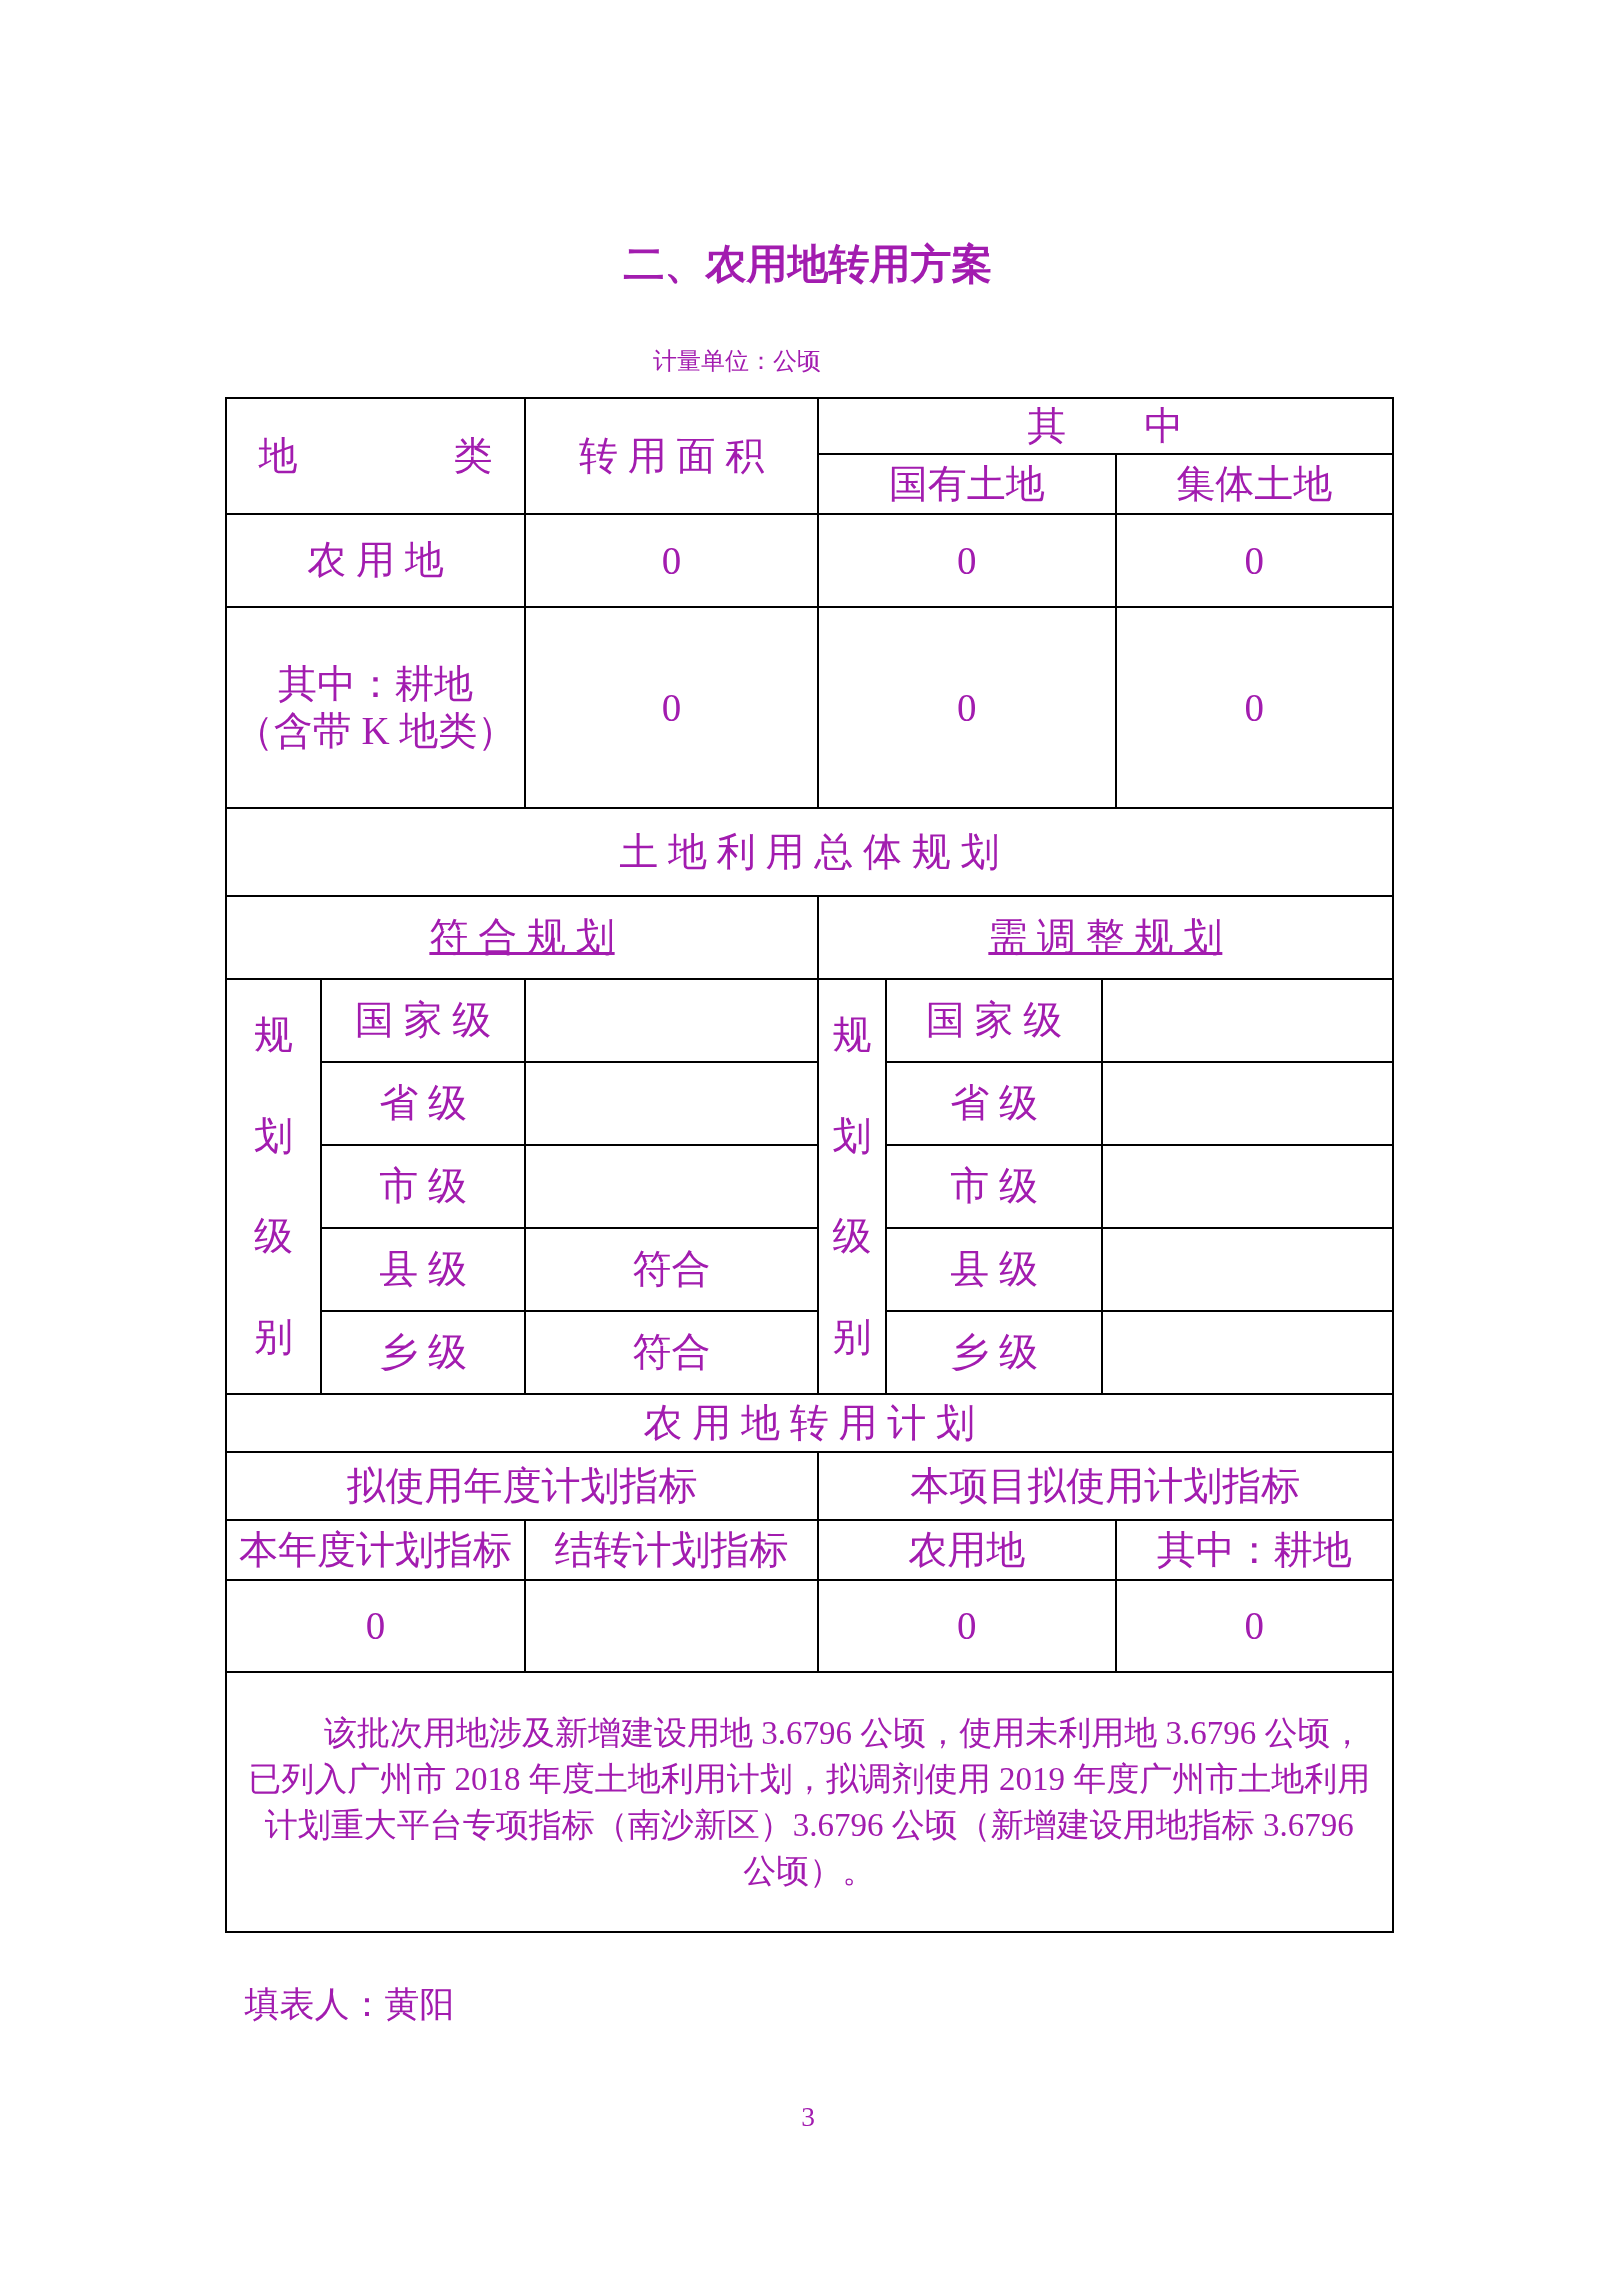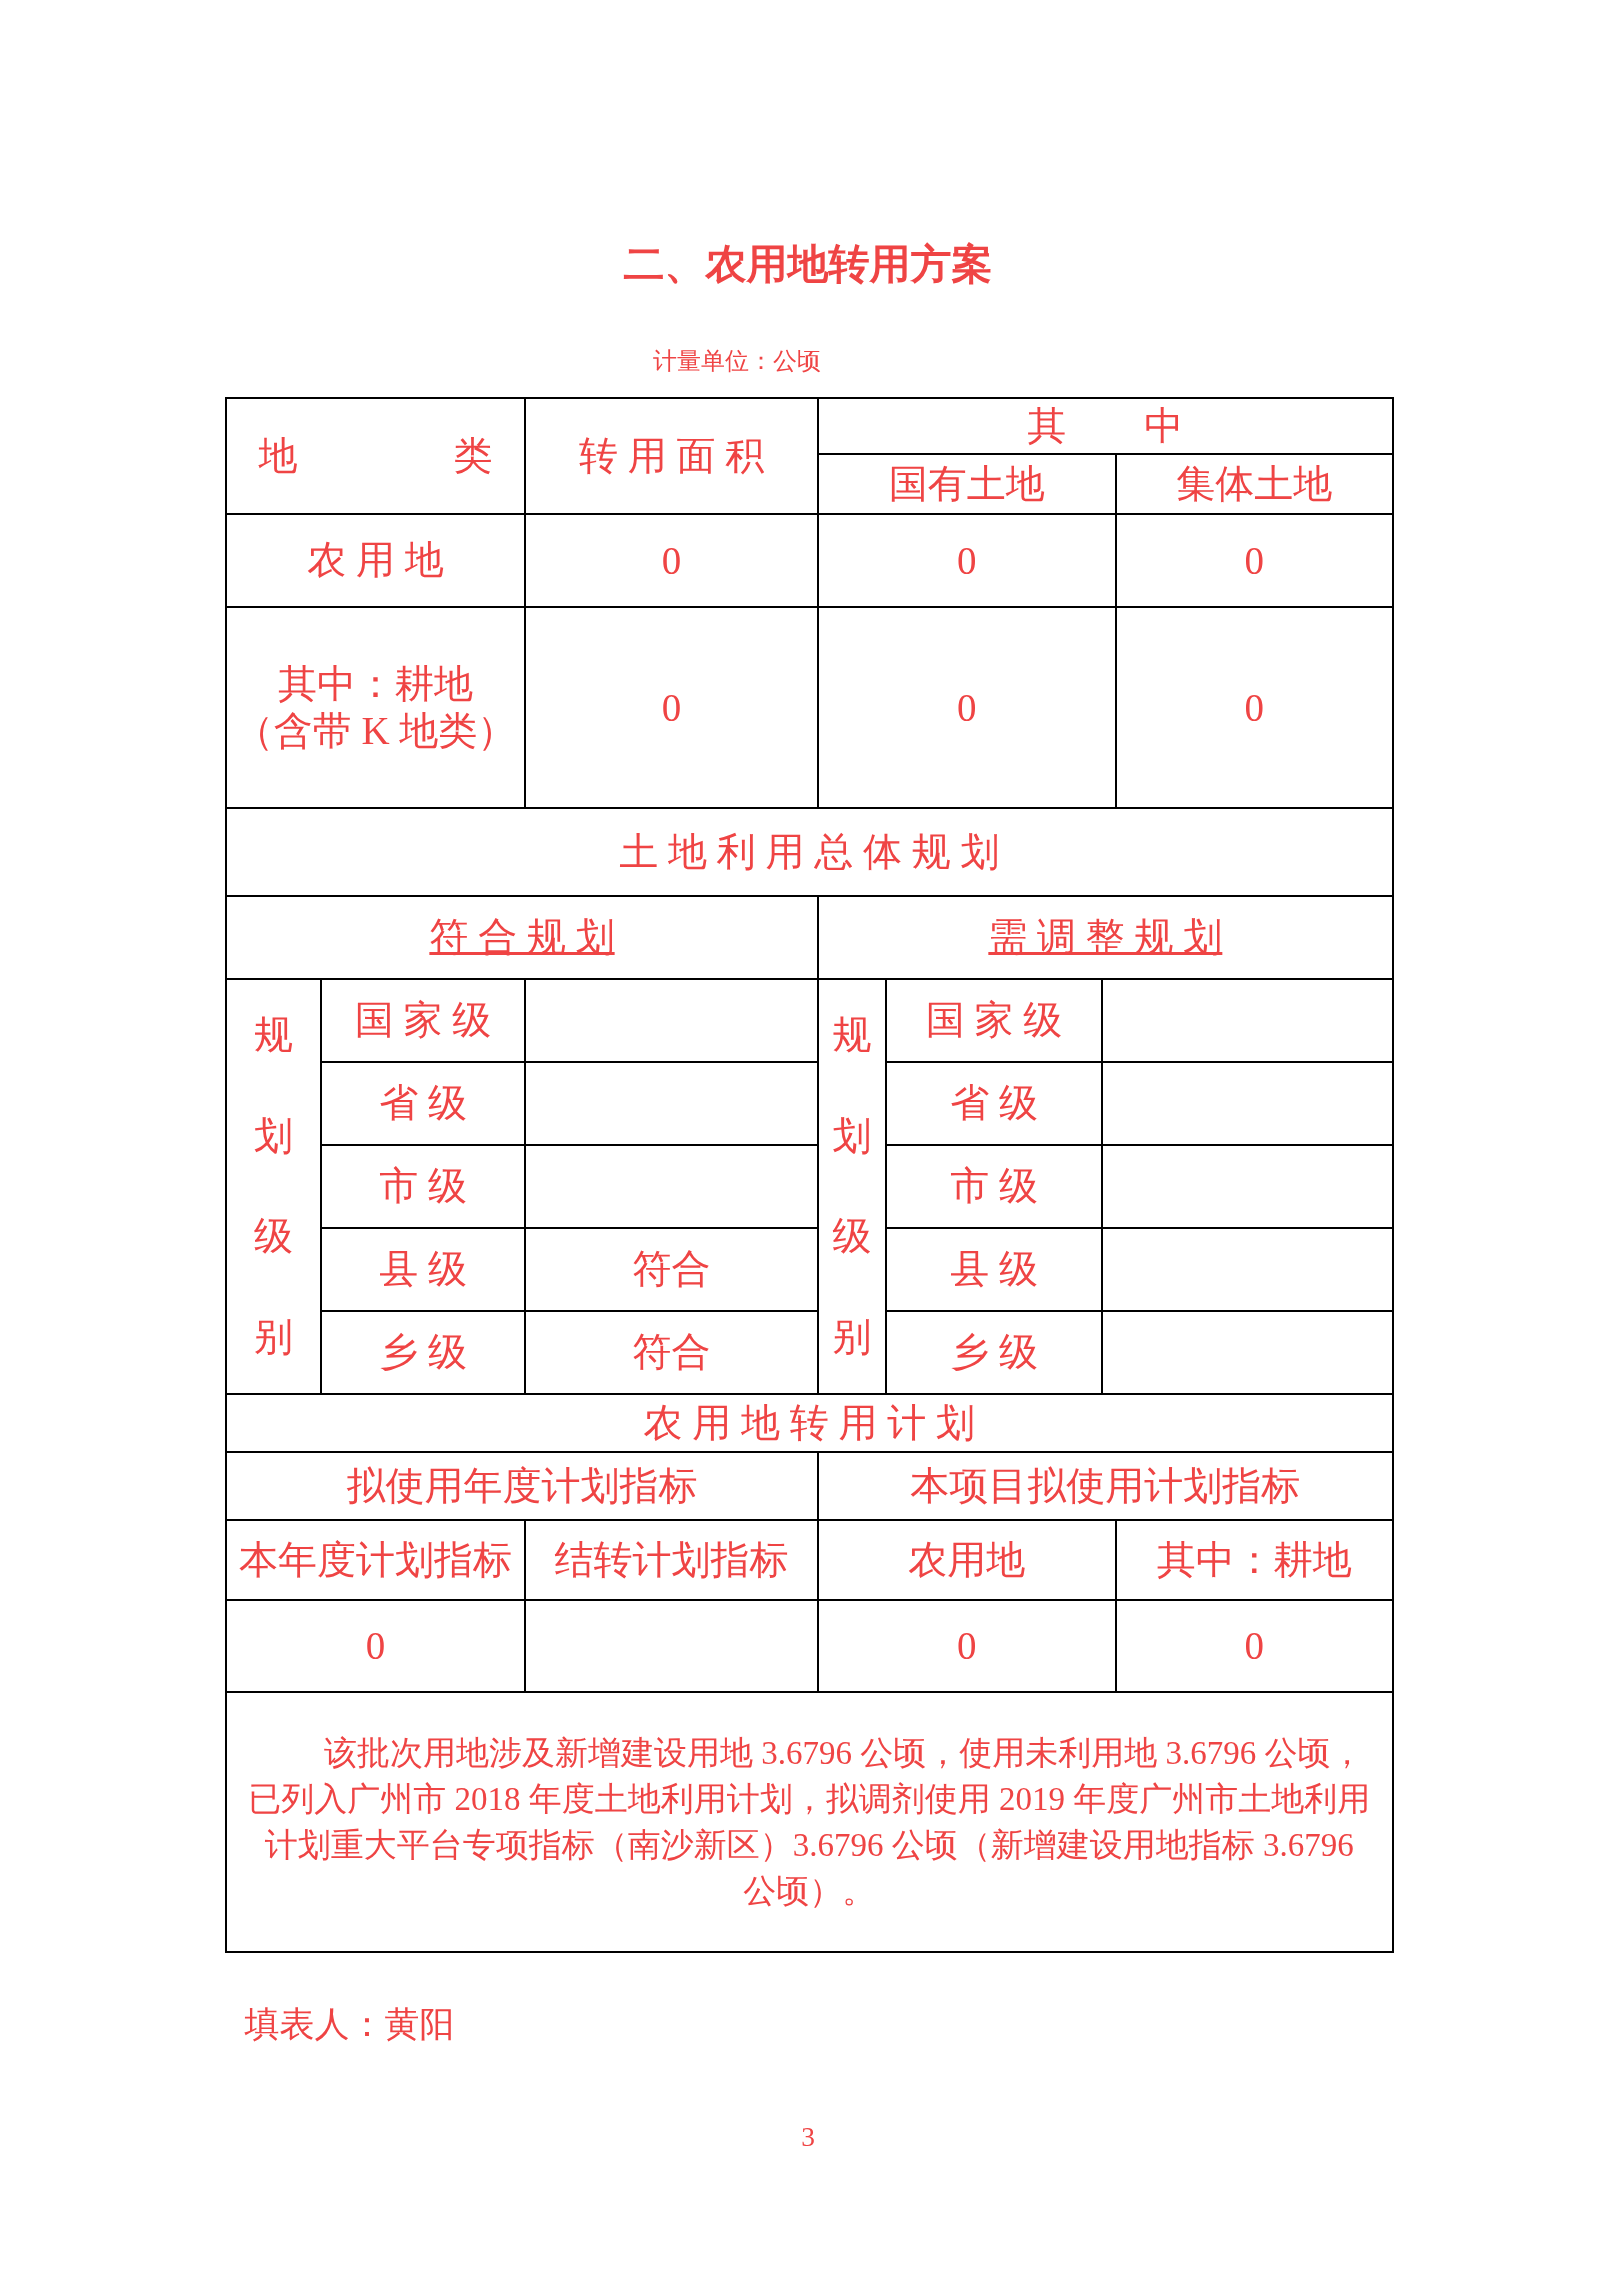--- a/index.html
+++ b/index.html
@@ -1,18 +1,18 @@
 <!DOCTYPE html>
 <html><head>
 <meta charset="utf-8">
 <style>
   html,body{margin:0;padding:0;background:#888;}
   .page{
     width:1621px;height:2293px;background:#ffffff;margin:0 auto;position:relative;
-    font-family:"Liberation Serif","DejaVu Serif",serif;color:#ef4444;
+    font-family:"Liberation Serif","DejaVu Serif",serif;color:#a21caf;
   }
   .content{width:1166px;margin-left:225px;padding-top:240px;}
   .doc-title{
     font-family:"Liberation Sans","DejaVu Sans",sans-serif;
     font-size:41px;font-weight:bold;text-align:center;line-height:49px;margin:0;
   }
   .unit-note{
     font-size:24px;line-height:31px;text-align:center;
     margin:57px 142px 19.6px 0;
   }
@@ -25,21 +25,21 @@
   }
   tr.r-head-top{height:55px;}
   tr.r-head-sub{height:60px;}
   tr.r-agri{height:93px;}
   tr.r-culti{height:201px;}
   tr.r-sec-title{height:88px;font-family:Liberation Serif, serif;}
   tr.r-plan-head{height:83px;text-decoration:underline;}
   tr.r-level{height:83px;}
   tr.r-conv-title{height:58px;}
   tr.r-quota-head{height:68px;}
-  tr.r-quota-cols{height:80px;}
+  tr.r-quota-cols{height:60px;}
   tr.r-quota-vals{height:92px;}
   tr.r-note{height:260px;}
   .two-line{line-height:47px;}
   .vert-axis{height:407px;display:flex;flex-direction:column;justify-content:space-between;
     align-items:center;padding:25.5px 0;box-sizing:border-box;}
   td.raised{vertical-align:top;padding-top:7.8px;}
   td.note-cell{text-align:left;vertical-align:middle;padding:0 9.8px;}
   .note-line{font-size:33px;line-height:46px;white-space:nowrap;}
   .note-line.indent{text-indent:69px;}
   .filler{font-size:35px;line-height:39px;margin:55px 0 0 19.6px;font-family:Liberation Mono, monospace;}

